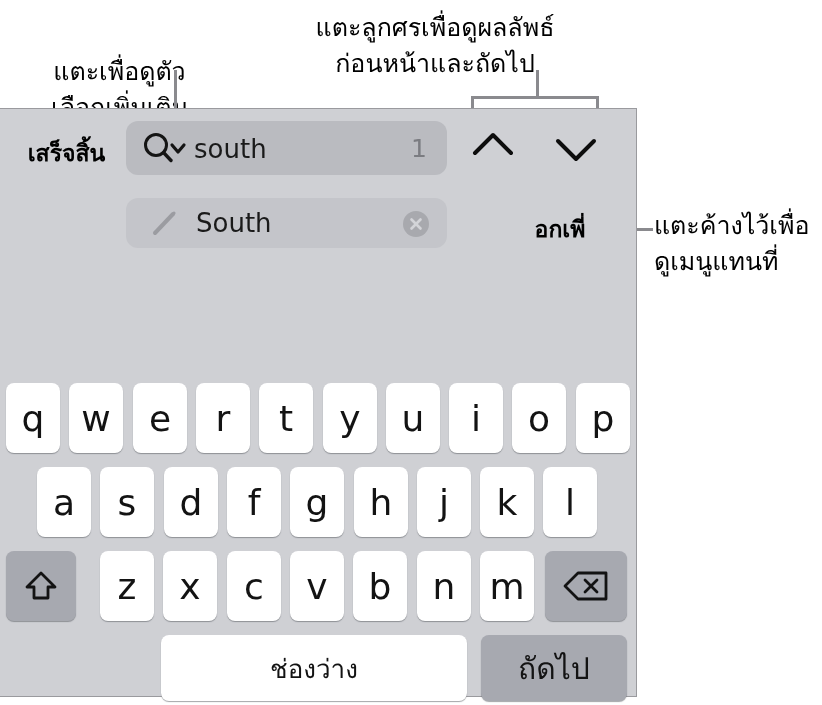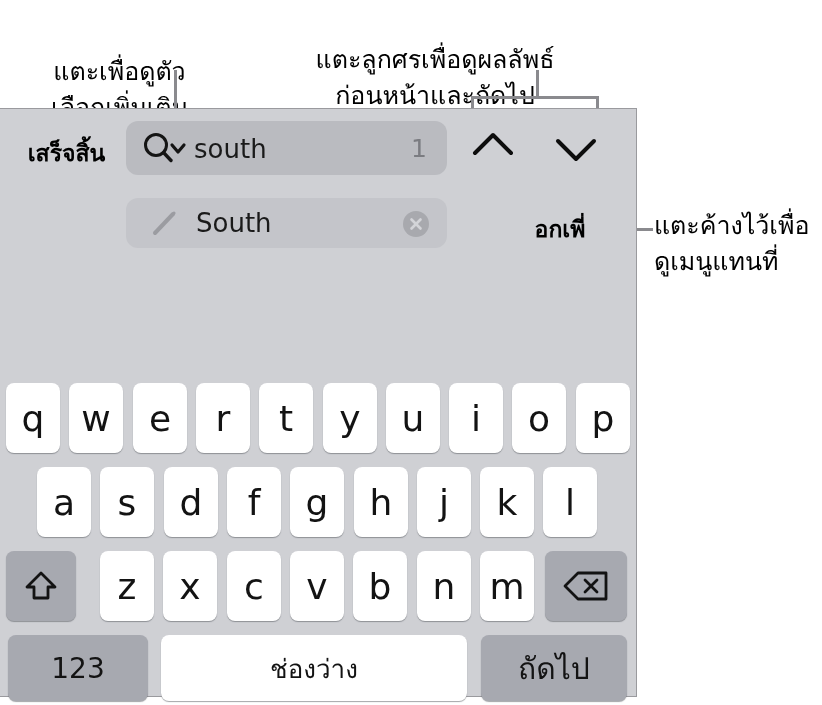--- a/index.html
+++ b/index.html
@@ -28,21 +28,20 @@
   #callout-search {
     left: 2px;
     top: 10px;
     width: 235px;
     margin-top: 44px;
   }
   #callout-arrows {
     left: 265px;
     top: 10px;
     width: 340px;
-    margin-top: 32px;
   }
   #callout-replace {
     left: 654px;
     top: 208px;
     width: 170px;
     text-align: left;
   }
 
   
   .leader {
@@ -421,19 +420,18 @@
         <div class="key dark" style="left: 545px; width: 82px;">
           <svg width="46" height="34" viewBox="0 0 46 34">
             <path d="M15,4 L43,4 L43,30 L15,30 L2,17 Z" fill="none" stroke="#131313" stroke-width="2.8" stroke-linejoin="round"></path>
             <line x1="22" y1="11" x2="34" y2="23" stroke="#131313" stroke-width="2.8" stroke-linecap="round"></line>
             <line x1="34" y1="11" x2="22" y2="23" stroke="#131313" stroke-width="2.8" stroke-linecap="round"></line>
           </svg>
         </div>
       </div>
 
     <div id="krow-4">
-      <div id="key-123">123</div>
       <div id="key-space">ช่องว่าง</div>
       <div id="key-next">ถัดไป</div>
     </div>
 
   </div>
 </div>
 
 </body></html>

